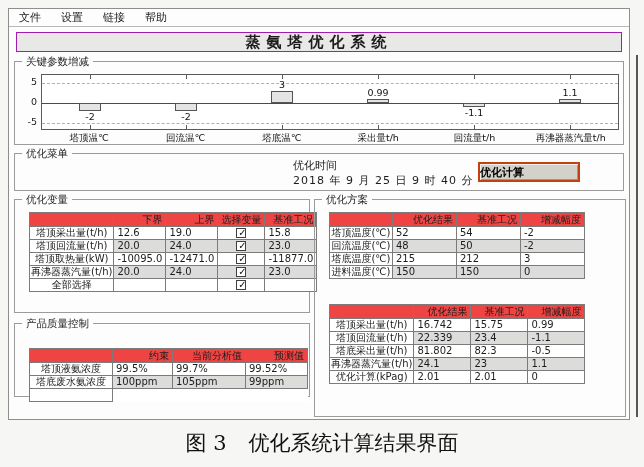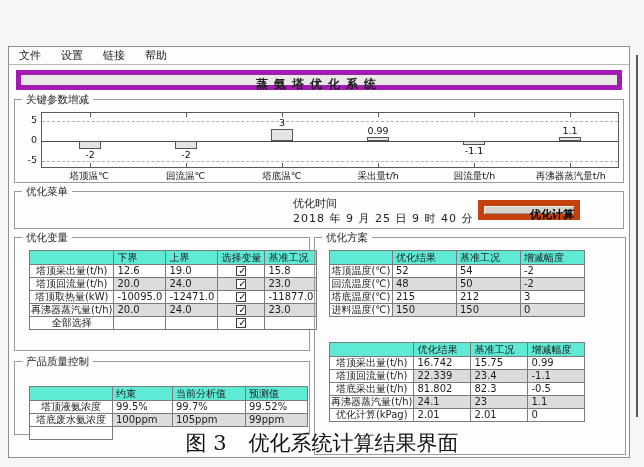--- a/index.html
+++ b/index.html
@@ -4,33 +4,33 @@
 <style>
   * { margin:0; padding:0; box-sizing:border-box; }
   body {
     width:644px; height:467px; position:relative;
     background:#f6f6f5; overflow:hidden;
     font-family:"DejaVu Sans","Liberation Sans",sans-serif;
     color:#1c1c1c;
   }
   .window {
     position:absolute; left:8px; top:8px; width:622px; height:412px;
-    background:#fdfdfd; border:1px solid #8f8f8f;margin-top:38px;
+    background:#fdfdfd; border:1px solid #8f8f8f;
   }
   
   .menubar {
     height:18px; border-bottom:1px solid #b8b8b8; padding:2px 10px;
     display:flex; gap:20px; font-size:11px; align-items:center;
   }
   .menu-item { cursor:default; }
   
   .titlebar {
     margin:5px 7px 0 7px; height:20px; background:#e8e8e7;
-    border:5px solid #a21caf; text-align:center; line-height:18px;
-    font-size:12px; font-weight:bold; letter-spacing:6px;
+    border:1px solid #a21caf; text-align:center; line-height:18px;
+    font-size:15px; font-weight:bold; letter-spacing:6px;
   }
   
   .group {
     position:absolute; border:1px solid #9b9b9b;
   }
   .group .legend {
     position:absolute; top:-7px; left:7px; background:#fdfdfd;
     padding:0 4px; font-size:10.5px; line-height:12px; color:#1c1c1c;
   }
   .g-chart    { left:5px;   top:52px;  width:610px; height:84px; }
@@ -70,33 +70,33 @@
   .yt-m5 { left:6px; top:54px; }
   .xlabels {
     position:absolute; left:26px; top:70px; width:578px; display:flex;
   }
   .xlabel { flex:1; text-align:center; font-size:9.5px; color:#111; white-space:nowrap; overflow:visible; }
   
   .time-label { position:absolute; left:278px; top:4px;  font-size:11px; }
   .time-value { position:absolute; left:278px; top:19px; font-size:11px; letter-spacing:1px; }
   .calc-btn {
     position:absolute; left:463px; top:8px; width:102px; height:20px;
-    background:#d4d1ca; border:6px solid #c2410c;
+    background:#d4d1ca; border:2px solid #c2410c;
     box-shadow:inset 1px 1px 0 #f4f3f0, inset -1px -1px 0 #9a9892;
-    font-size:11px; font-weight:bold; text-align:right; line-height:18px;
+    font-size:11px; font-weight:bold; text-align:left; line-height:18px;
     font-family:inherit; cursor:pointer;
   }
   
   table { border-collapse:collapse; table-layout:fixed; position:absolute; background:#fff; }
   td, th {
     border:1px solid #7b7b7b; font-size:10px; font-weight:normal;
     height:13px; line-height:12px; padding:0 3px;
     white-space:nowrap; overflow:hidden;
   }
-  th { text-align:left; height:14px; background:#5eead4; }
+  th { text-align:right; height:14px; background:#ef4444; }
   td.lbl { text-align:center; padding:0 1px; background:#fff; }
   tr.alt td:not(.lbl) { background:#dcdcdb; }
   td.noborder { border:none; background:transparent; }
   .t-vars    { left:14px; top:12px; }
   .t-plan1   { left:14px; top:12px; }
   .t-plan2   { left:14px; top:104px; }
   .t-quality { left:14px; top:24px; }
   .checkbox {
     width:10px; height:10px; border:1px solid #3f3f3f; background:#fff;
     margin:0 auto; position:relative; cursor:pointer;

